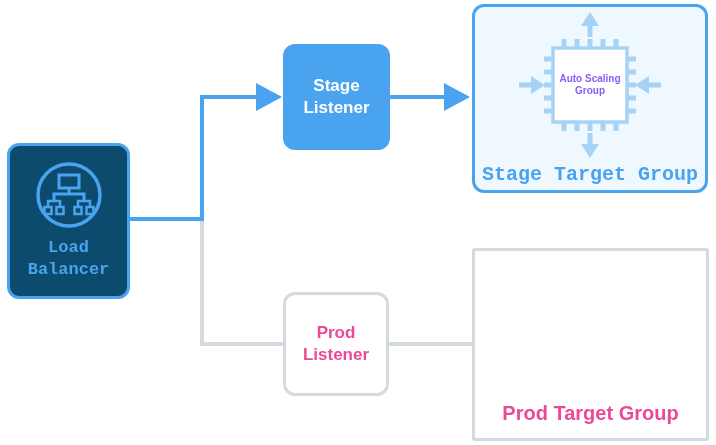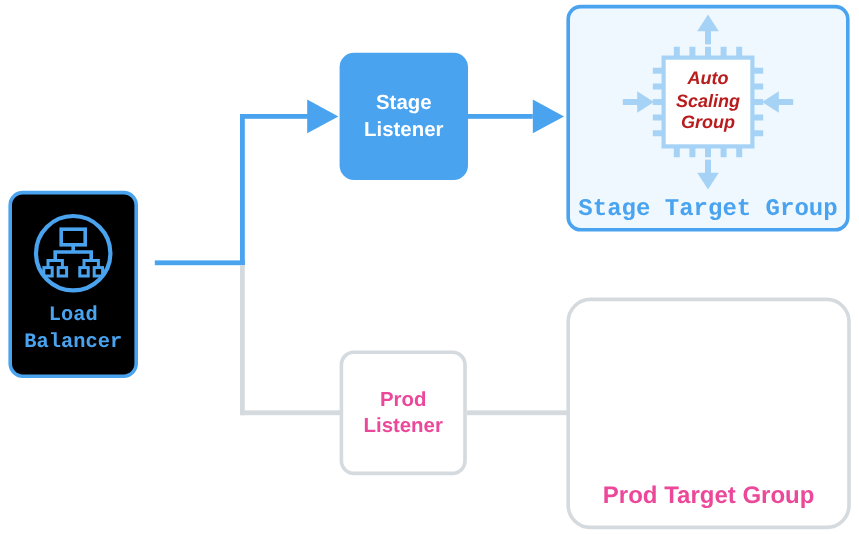--- a/index.html
+++ b/index.html
@@ -12,45 +12,45 @@
   .edge.h{height:4px;}
   .edge.v{width:4px;}
   .edge.blue{background:#4aa3ef;}
   .edge.gray{background:#d5dade;}
   .ah{position:absolute;width:0;height:0;
       border-top:14px solid transparent;border-bottom:14px solid transparent;
       border-left:26px solid #4aa3ef;}
   
   .node{position:absolute;box-sizing:border-box;display:flex;flex-direction:column;
         align-items:center;border-radius:12px;}
-  .node-lb{left:7px;top:143px;width:108px;height:156px;background:#000000;
-           border:3px solid #4aa3ef;justify-content:center;margin-top:16px;}
+  .node-lb{left:7px;top:143px;width:123px;height:156px;background:#0c4a6e;
+           border:3px solid #4aa3ef;justify-content:center;}
   .node-stage-listener{left:283px;top:44px;width:107px;height:106px;
            background:#4aa3ef;justify-content:center;}
   .node-prod-listener{left:283px;top:292px;width:106px;height:104px;background:#ffffff;
            border:3px solid #d5dade;justify-content:center;}
   .node-stage-tg{left:472px;top:4px;width:236px;height:189px;background:#eff8fe;
            border:3px solid #4aa3ef;border-radius:12px;padding-top:3px;}
   .node-prod-tg{left:472px;top:248px;width:237px;height:193px;background:#ffffff;
-           border:3px solid #d5dade;border-radius:20px;justify-content:flex-end;
+           border:3px solid #d5dade;border-radius:3px;justify-content:flex-end;
            padding-bottom:12px;}
   
   .label{font-weight:600;text-align:center;line-height:1.32;}
   .label-sm{font-size:17px;width:92px;}
   .label-lg{font-size:20px;white-space:nowrap;}
   .c-blue{color:#4aa3ef;font-family:Liberation Mono, monospace;}
   .c-white{color:#ffffff;}
   .c-gray{color:#ec4899;}
   .lb-icon{margin-bottom:8px;}
   
   .asg-wrap{position:relative;width:170px;height:150px;}
   .asg-label{position:absolute;left:48px;top:38px;width:74px;height:74px;
              display:flex;align-items:center;justify-content:center;
-             font-size:15px;font-weight:600;color:#b91c1c;text-align:center;
-             line-height:1.25;font-style:italic;}
+             font-size:10px;font-weight:600;color:#8b5cf6;text-align:center;
+             line-height:1.25;}
   .tg-title{margin-top:2px;}
 </style>
 </head>
 <body>
 
 <div class="canvas">
 
   <div class="edge h blue" style="left:129px;top:217px;width:75px;"></div>
   <div class="edge v blue" style="left:200px;top:95px;height:126px;"></div>
   <div class="edge h blue" style="left:200px;top:95px;width:58px;"></div>

